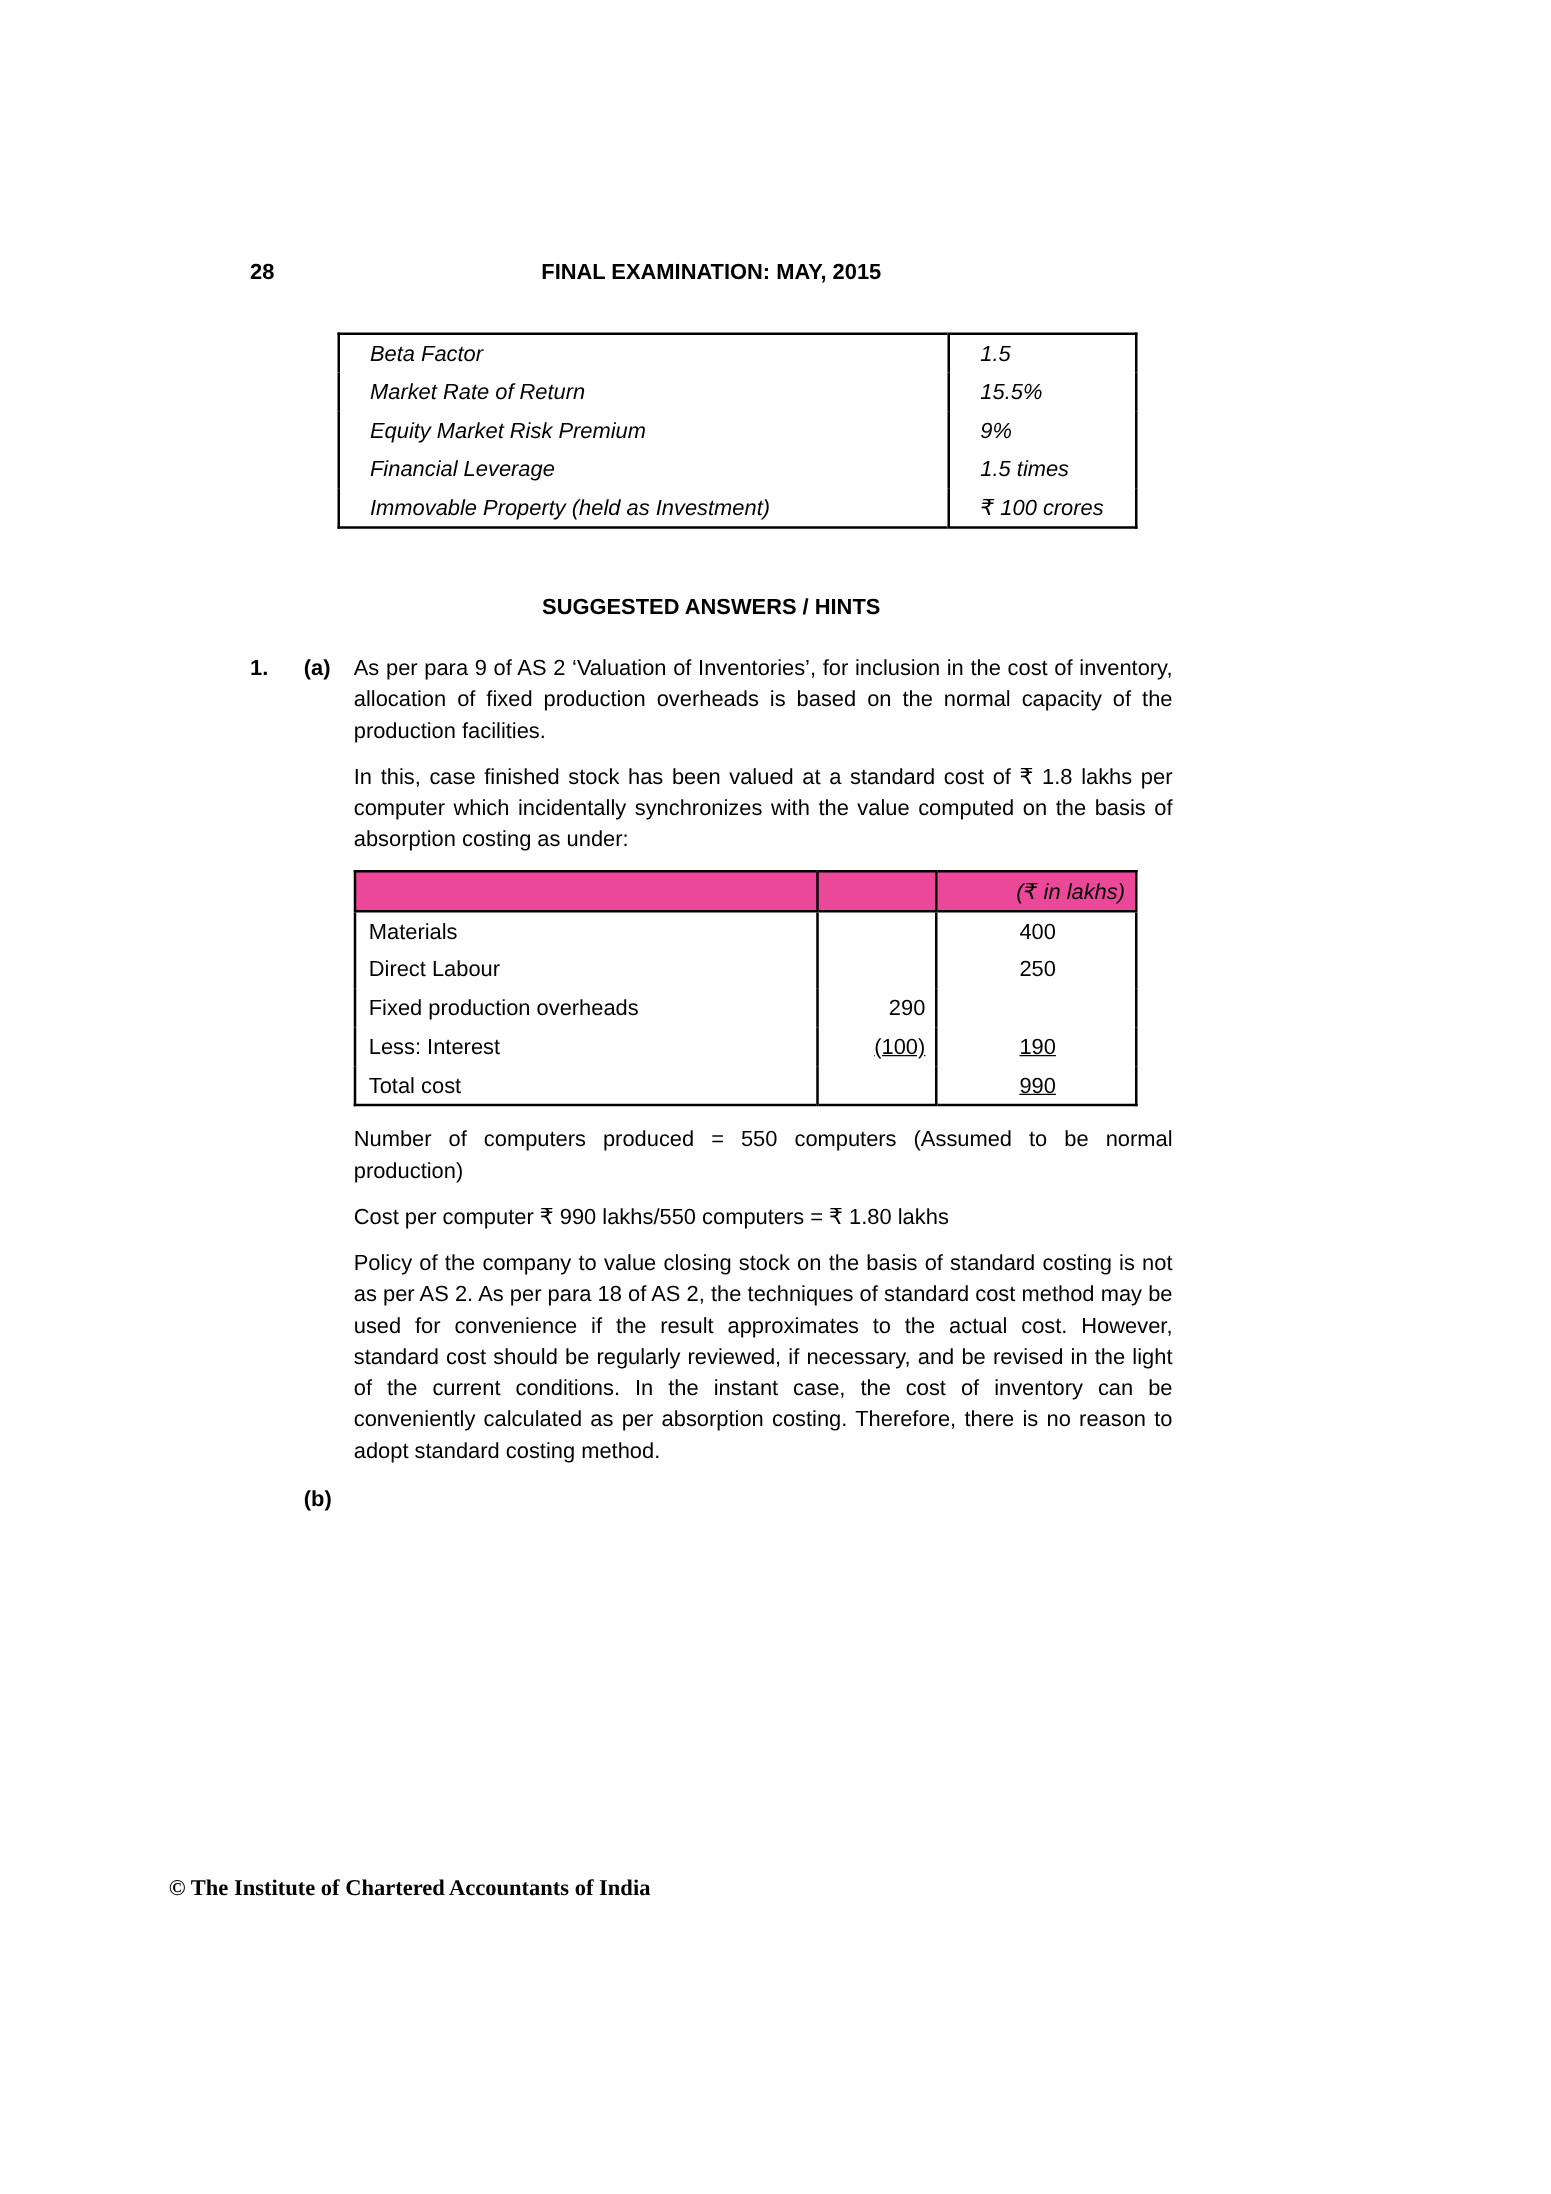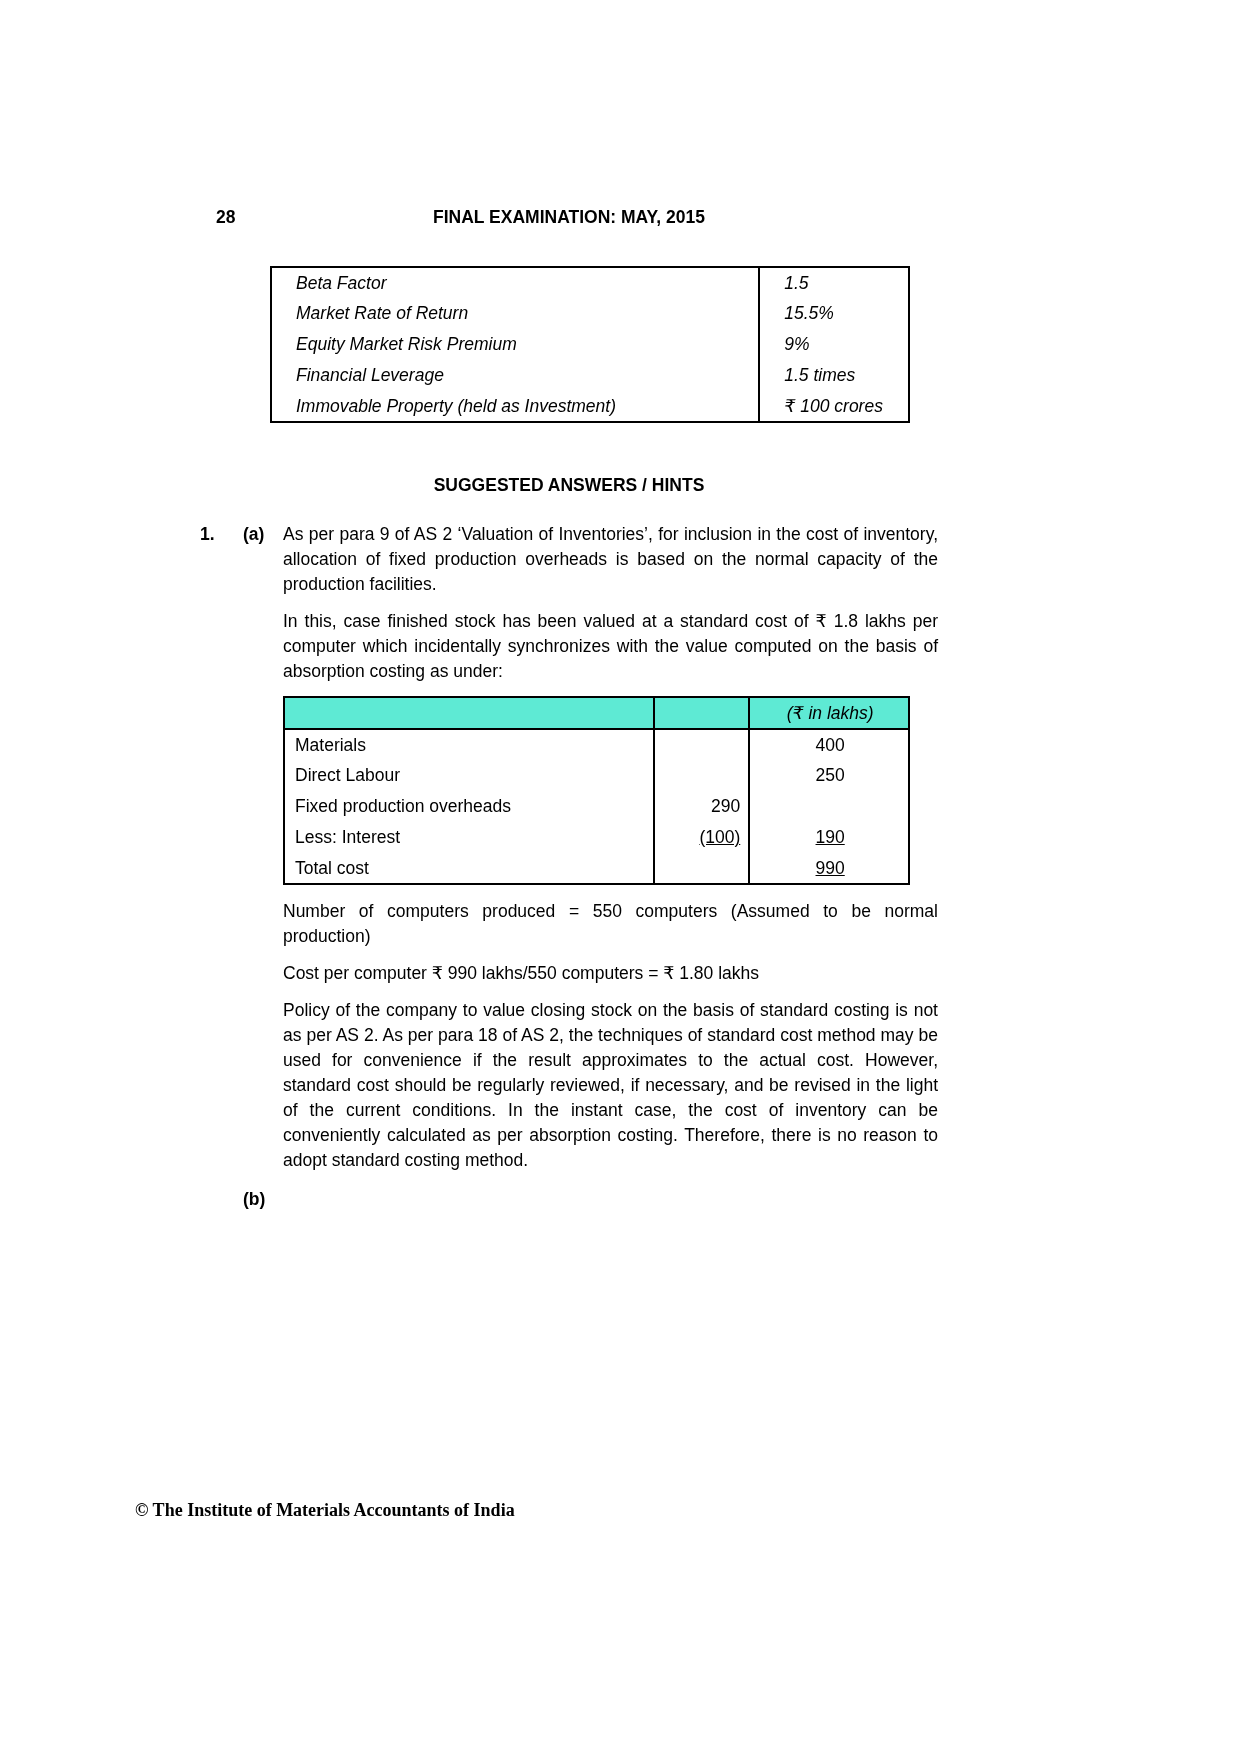--- a/index.html
+++ b/index.html
@@ -21,21 +21,21 @@
     width: 738px;
   }
   .header-row {
     position: relative;
     margin-top: 205px;
     text-align: center;
     font-weight: bold;
   }
   .pageno {
     position: absolute;
-    left: 16px;
+    left: 0;
     top: 0;
     font-weight: bold;
   }
   table { border-collapse: collapse; }
   .info-table {
     margin-top: 36px;
     margin-left: 70px;
     width: 640px;
     border: 2px solid #000;
   }
@@ -71,24 +71,25 @@
   .cost-table td {
     border-left: 2px solid #000;
     height: 31px;
     vertical-align: middle;
     padding: 1px 8px 1px 10px;
   }
   .cost-table td:first-child { border-left: none; width: 379px; }
   .cost-table td.mid { width: 97px; text-align: right; }
   .cost-table td.rgt { width: 163px; text-align: center; }
   .cost-table tr.hdr td {
-    background: #5eead4;
+    background: #ec4899;
     border-bottom: 2px solid #000;
     height: 32px;
     font-style: italic;
+    text-align: right;
   }
   .u { text-decoration: underline; }
   .part-b { margin-top: 2px; }
   .footer {
     position: absolute;
     left: 135px;
     top: 1498px;
     font-family: "Liberation Serif", "DejaVu Serif", serif;
     font-weight: bold;
     font-size: 18px;
@@ -180,14 +181,14 @@
       </div>
     </div>
 
     <div class="answer part-b">
       <div class="num-col"></div>
       <div class="letter-col">(b)</div>
     </div>
 
   </div>
 
-  <div class="footer">© The Institute of Materials Accountants of India</div>
+  <div class="footer">© The Institute of Chartered Accountants of India</div>
 </div>
 
 </body></html>

